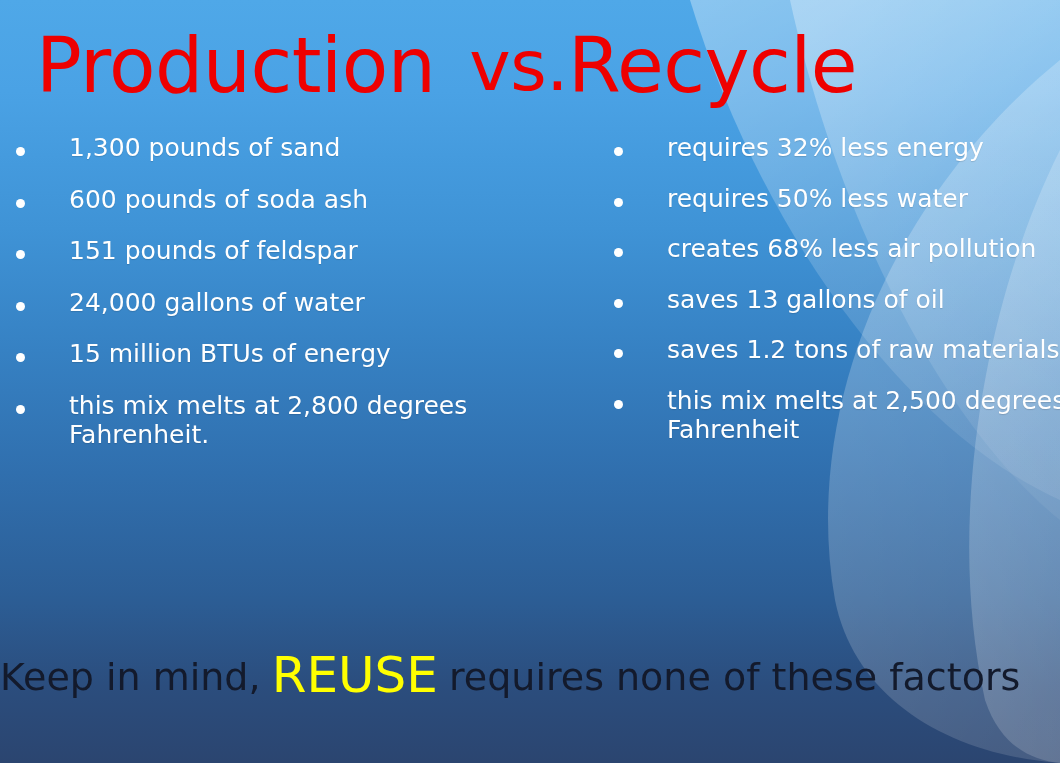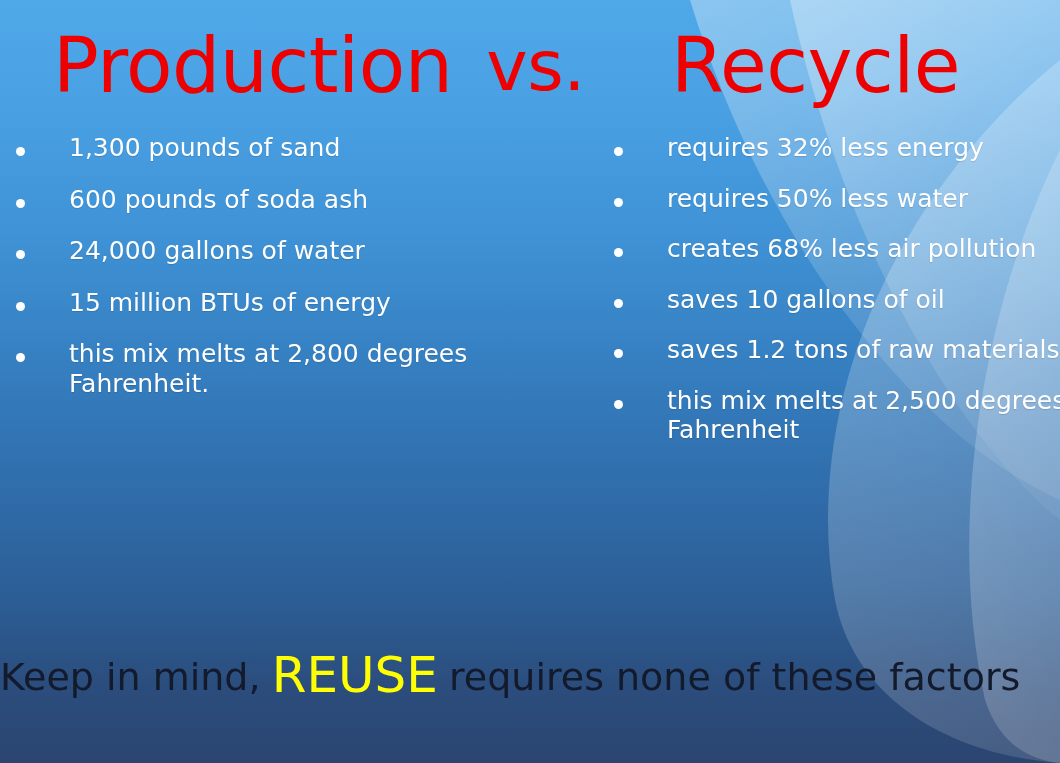--- a/index.html
+++ b/index.html
@@ -46,23 +46,23 @@
     justify-content: flex-start;
     white-space: nowrap;
   }
   .title-word {
     color: #ee0000;
     font-size: 76px;
     line-height: 1;
     letter-spacing: -0.5px;
     font-weight: 400;
   }
-  .title-left   { margin-left: 53px; }
+  .title-left   { margin-left: 36px; }
   .title-mid    { margin-left: 34px; font-size: 70px; }
-  .title-right  { margin-left: 86px; }
+  .title-right  { }
 
   
   .col {
     position: absolute;
     top: 133px;
   }
   .col-left  { left: 16px;  width: 530px; }
   .col-right { left: 614px; width: 466px; }
 
   .bullet-row {
@@ -161,20 +161,24 @@
     <div class="bullet-row">
       <span class="bullet-dot"></span>
       <span class="bullet-text">1,300 pounds of sand</span>
     </div>
     <div class="bullet-row">
       <span class="bullet-dot"></span>
       <span class="bullet-text">600 pounds of soda ash</span>
     </div>
     <div class="bullet-row">
       <span class="bullet-dot"></span>
+      <span class="bullet-text">151 pounds of feldspar</span>
+    </div>
+    <div class="bullet-row">
+      <span class="bullet-dot"></span>
       <span class="bullet-text">24,000 gallons of water</span>
     </div>
     <div class="bullet-row">
       <span class="bullet-dot"></span>
       <span class="bullet-text">15 million BTUs of energy</span>
     </div>
     <div class="bullet-row">
       <span class="bullet-dot"></span>
       <span class="bullet-text">this mix melts at 2,800 degrees Fahrenheit.</span>
     </div>
@@ -188,21 +192,21 @@
     <div class="bullet-row">
       <span class="bullet-dot"></span>
       <span class="bullet-text">requires 50% less water</span>
     </div>
     <div class="bullet-row">
       <span class="bullet-dot"></span>
       <span class="bullet-text">creates 68% less air pollution</span>
     </div>
     <div class="bullet-row">
       <span class="bullet-dot"></span>
-      <span class="bullet-text">saves 10 gallons of oil</span>
+      <span class="bullet-text">saves 13 gallons of oil</span>
     </div>
     <div class="bullet-row">
       <span class="bullet-dot"></span>
       <span class="bullet-text">saves 1.2 tons of raw materials</span>
     </div>
     <div class="bullet-row">
       <span class="bullet-dot"></span>
       <span class="bullet-text">this mix melts at 2,500 degrees Fahrenheit</span>
     </div>
   </div>

